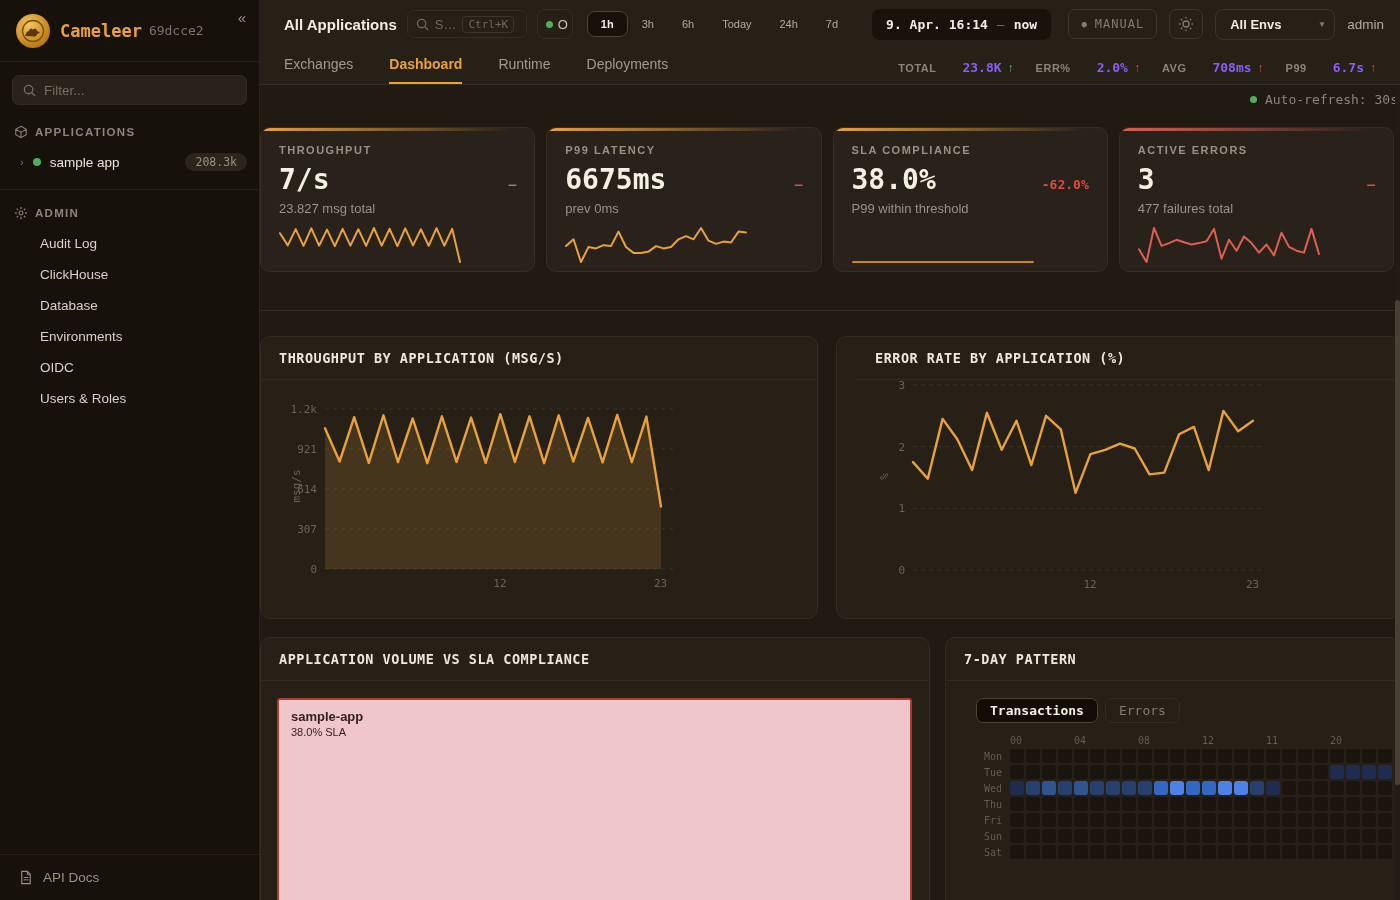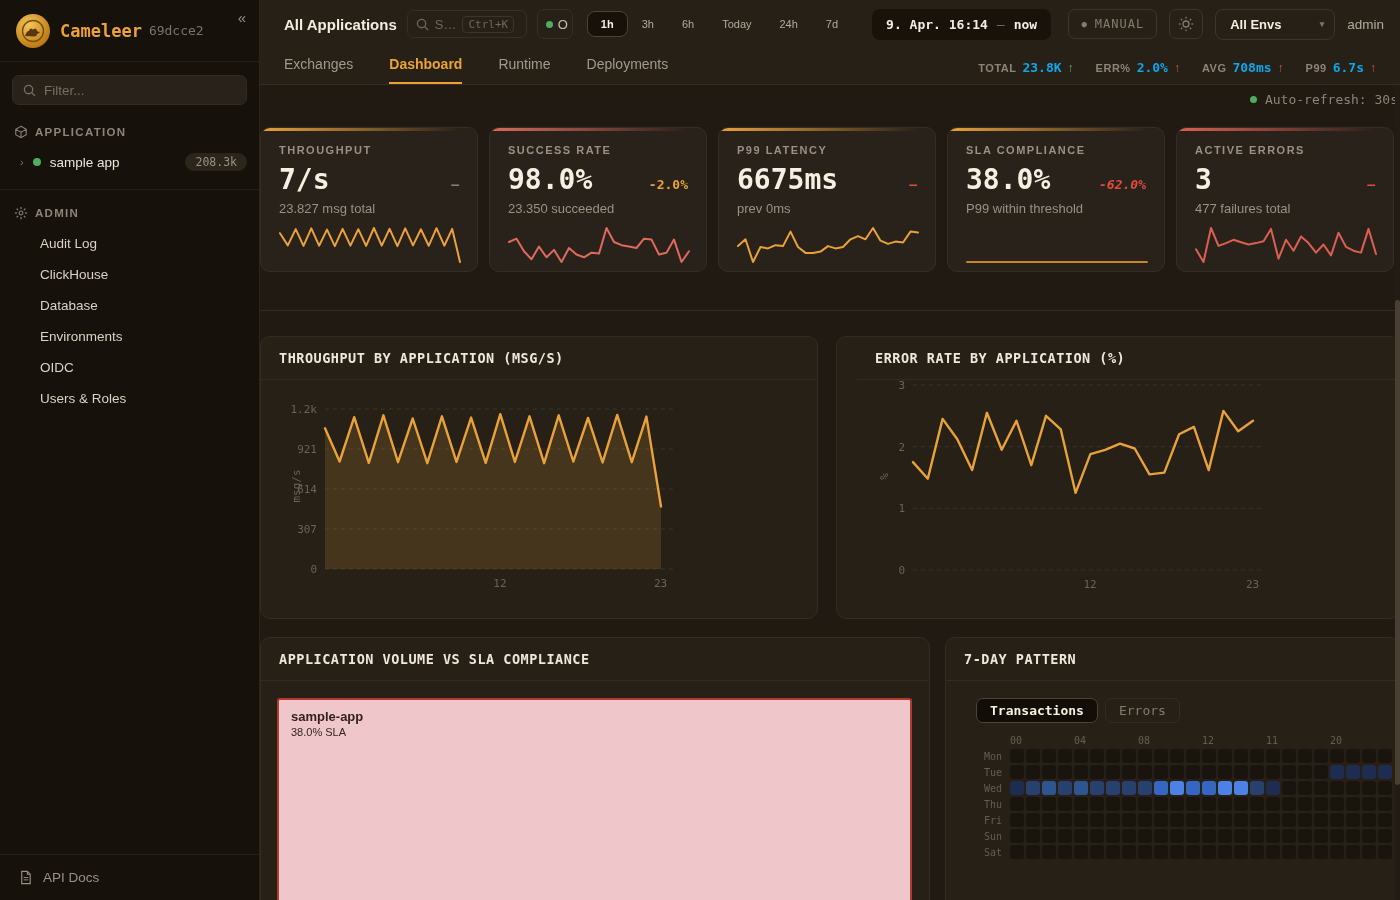--- a/index.html
+++ b/index.html
@@ -47,21 +47,21 @@
   .env-select { border:1px solid #3d352a; border-radius:8px; height:31px; display:flex; align-items:center; justify-content:space-between; padding:0 10px 0 14px; width:120px; color:#f3ede0; font-size:13px; font-weight:bold; cursor:pointer; }
   .env-chev { color:#7c7468; font-size:9px; }
   .user-name { color:#b3aa9b; font-size:13.5px; }
 
   .tabsrow { height:37px; background:#262017; border-bottom:1px solid #352e22; display:flex; align-items:flex-end; padding:0 24px; flex-shrink:0; }
   .tab { margin-right:36px; font-size:14px; color:#a39a8b; padding-bottom:10px; border-bottom:2px solid transparent; cursor:pointer; }
   .tab.active { color:#eca235; border-bottom-color:#eca235; font-weight:bold; }
   .tab-stats { margin-left:auto; display:flex; gap:22px; align-items:center; padding-bottom:9px; }
   .stat { display:flex; align-items:center; gap:6px; }
   .stat .lbl { color:#8d8477; font-size:11px; font-weight:bold; letter-spacing:0.5px; }
-  .stat .val { font-family:"DejaVu Sans Mono",monospace; font-weight:bold; font-size:13px; color:#0ea5e9; }
+  .stat .val { font-family:"DejaVu Sans Mono",monospace; font-weight:bold; font-size:13px; color:#8b5cf6;margin-left:20px; }
   .stat .arw { font-size:12px; font-weight:bold; }
 
   .content { flex:1; background:#201a13; position:relative; overflow:hidden; }
   .autorefresh { height:28px; display:flex; align-items:center; justify-content:flex-end; padding-right:2px; font-family:"DejaVu Sans Mono",monospace; font-size:13px; color:#8d8477; gap:8px; }
 
   
   .kpi-row { display:flex; gap:11px; margin-top:14px; padding-right:6px; }
   .kpi-card { flex:1; min-width:0; background:#29221a; border:1px solid #362e22; border-radius:10px; height:145px; position:relative; overflow:hidden; }
   .kpi-accent { height:3px; }
   .kpi-body { padding:13px 18px 0; }
@@ -126,21 +126,21 @@
     </span>
     <span>Filter...</span>
   </div>
 
   <div class="section-header">
     <span class="icon">
       <svg width="14" height="14" viewBox="0 0 16 16">
           <path d="M8 1.5 14 5v6L8 14.5 2 11V5z M2 5l6 3.2L14 5 M8 8.2v6.3" fill="none" stroke="#8d8477" stroke-width="1.2"></path>
         </svg>
     </span>
-    <span>APPLICATION</span>
+    <span>APPLICATIONS</span>
   </div>
 
   <div class="app-row">
     <span class="chev">›</span>
     <span class="dot-green"></span>
     <span>sample app</span>
     <span class="badge">208.3k</span>
   </div>
 
   <div class="side-divider"></div>
@@ -299,54 +299,40 @@
               <div class="kpi-value">7/s</div>
               <div class="kpi-delta" style="color: rgb(138, 129, 118);">–</div>
             </div>
             <div class="kpi-sub">23.827 msg total</div>
           </div>
           <div class="kpi-spark"><svg width="182" height="38" viewBox="0 0 182 38">
               <polyline points="1.0,7.2 8.8,19.4 16.7,3.1 24.5,19.9 32.3,2.4 40.1,19.7 48.0,3.6 55.8,20.1 63.6,2.8 71.4,19.6 79.3,3.2 87.1,19.9 94.9,2.0 102.7,19.6 110.6,2.8 118.4,20.1 126.2,2.4 134.0,19.4 141.9,3.3 149.7,19.8 157.5,2.2 165.3,19.7 173.2,2.9 181.0,36.0" fill="none" stroke="#e9a23b" stroke-width="2" stroke-linejoin="round" stroke-linecap="round"></polyline>
             </svg></div>
         </div>
         <div class="kpi-card">
-          <div class="kpi-accent" style="background: linear-gradient(90deg, rgb(221, 106, 92), rgba(58, 46, 26, 0) 92%);"></div>
-          <div class="kpi-body">
-            <div class="kpi-label">SUCCESS RATE</div>
-            <div class="kpi-value-row">
-              <div class="kpi-value">98.0%</div>
-              <div class="kpi-delta" style="color: rgb(233, 162, 59);">-2.0%</div>
-            </div>
-            <div class="kpi-sub">23.350 succeeded</div>
-          </div>
-          <div class="kpi-spark"><svg width="182" height="38" viewBox="0 0 182 38">
-              <polyline points="1.0,16.0 8.5,12.7 16.0,25.3 23.5,33.2 31.0,20.6 38.5,31.3 46.0,23.9 53.5,36.0 61.0,22.0 68.5,28.5 76.0,31.3 83.5,26.7 91.0,27.6 98.5,2.0 106.0,16.0 113.5,19.2 121.0,20.6 128.5,22.0 136.0,12.7 143.5,13.6 151.0,28.5 158.5,26.7 166.0,13.6 173.5,36.0 181.0,25.3" fill="none" stroke="#dd6a5c" stroke-width="2" stroke-linejoin="round" stroke-linecap="round"></polyline>
-            </svg></div>
-        </div>
-        <div class="kpi-card">
           <div class="kpi-accent" style="background: linear-gradient(90deg, rgb(233, 162, 59), rgba(58, 46, 26, 0) 92%);"></div>
           <div class="kpi-body">
             <div class="kpi-label">P99 LATENCY</div>
             <div class="kpi-value-row">
               <div class="kpi-value">6675ms</div>
               <div class="kpi-delta" style="color: rgb(224, 76, 64);">–</div>
             </div>
             <div class="kpi-sub">prev 0ms</div>
           </div>
           <div class="kpi-spark"><svg width="182" height="38" viewBox="0 0 182 38">
               <polyline points="1.0,20.1 8.5,13.3 16.0,36.0 23.5,21.0 31.0,22.4 38.5,19.2 46.0,20.1 53.5,5.6 61.0,21.0 68.5,26.9 76.0,26.9 83.5,25.6 91.0,20.1 98.5,22.4 106.0,21.0 113.5,13.3 121.0,10.2 128.5,13.3 136.0,2.0 143.5,14.7 151.0,17.9 158.5,15.6 166.0,16.5 173.5,5.6 181.0,6.5" fill="none" stroke="#e9a23b" stroke-width="2" stroke-linejoin="round" stroke-linecap="round"></polyline>
             </svg></div>
         </div>
         <div class="kpi-card">
           <div class="kpi-accent" style="background: linear-gradient(90deg, rgb(233, 162, 59), rgba(58, 46, 26, 0) 92%);"></div>
           <div class="kpi-body">
             <div class="kpi-label">SLA COMPLIANCE</div>
             <div class="kpi-value-row">
               <div class="kpi-value">38.0%</div>
-              <div class="kpi-delta" style="color: rgb(224, 76, 64); font-style: italic;">-62.0%</div>
+              <div class="kpi-delta" style="color: rgb(224, 76, 64);">-62.0%</div>
             </div>
             <div class="kpi-sub">P99 within threshold</div>
           </div>
           <div class="kpi-spark"><svg width="182" height="38" viewBox="0 0 182 38">
               <polyline points="1,36 181,36" fill="none" stroke="#c9861c" stroke-width="2" stroke-linejoin="round" stroke-linecap="round"></polyline>
             </svg></div>
         </div>
         <div class="kpi-card">
           <div class="kpi-accent" style="background: linear-gradient(90deg, rgb(221, 95, 82), rgba(58, 46, 26, 0) 92%);"></div>
           <div class="kpi-body">

